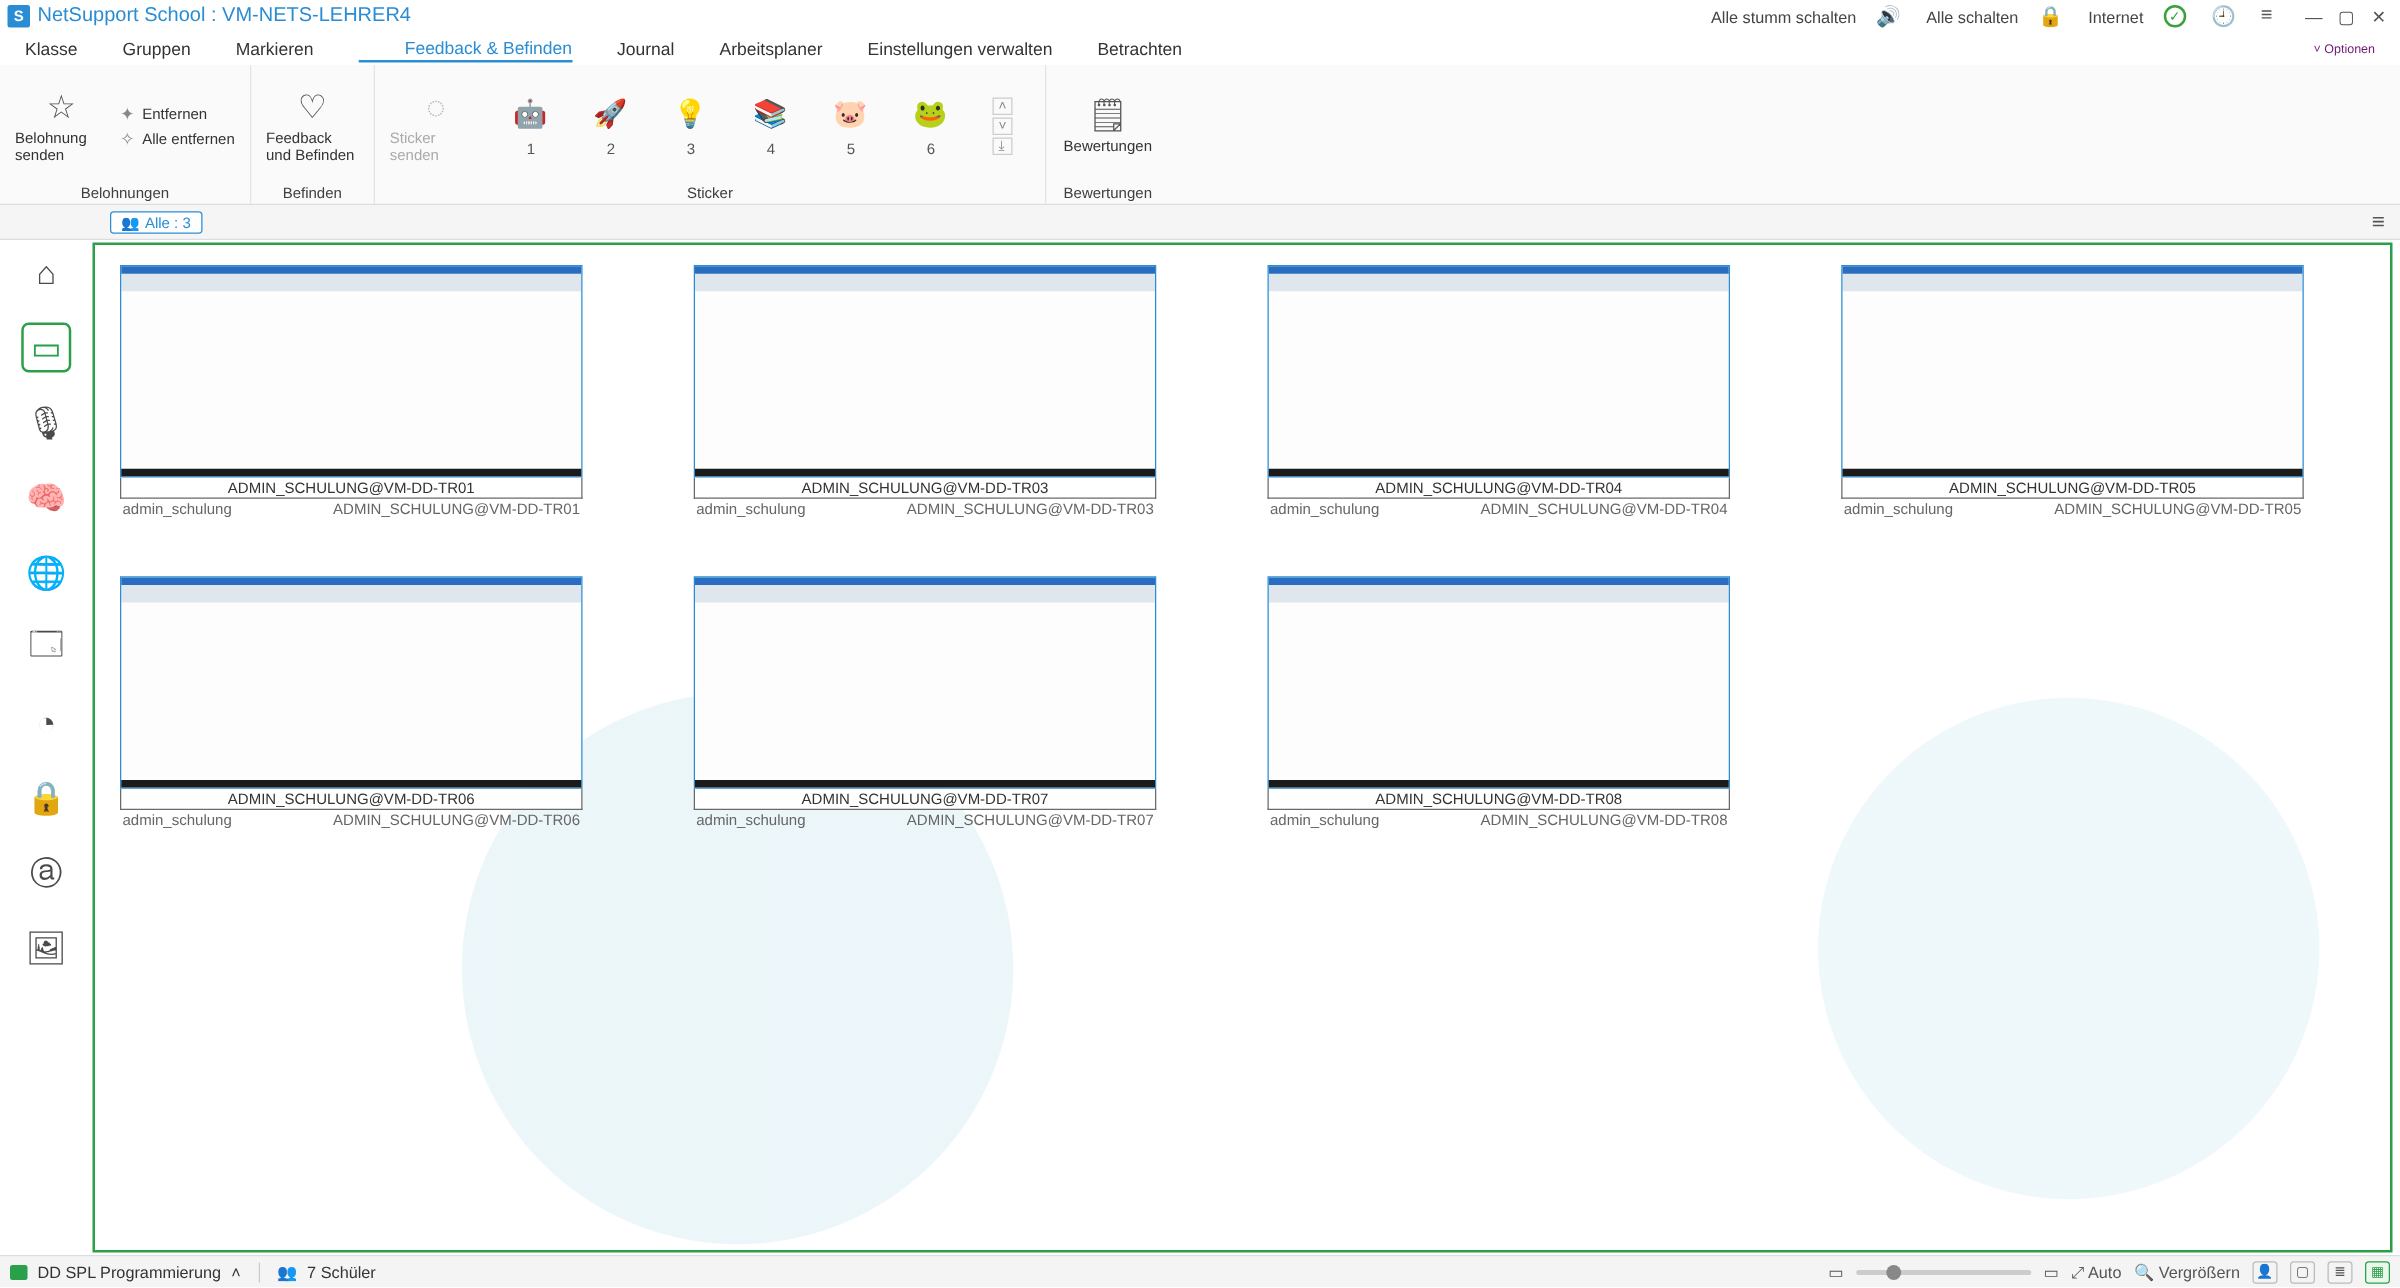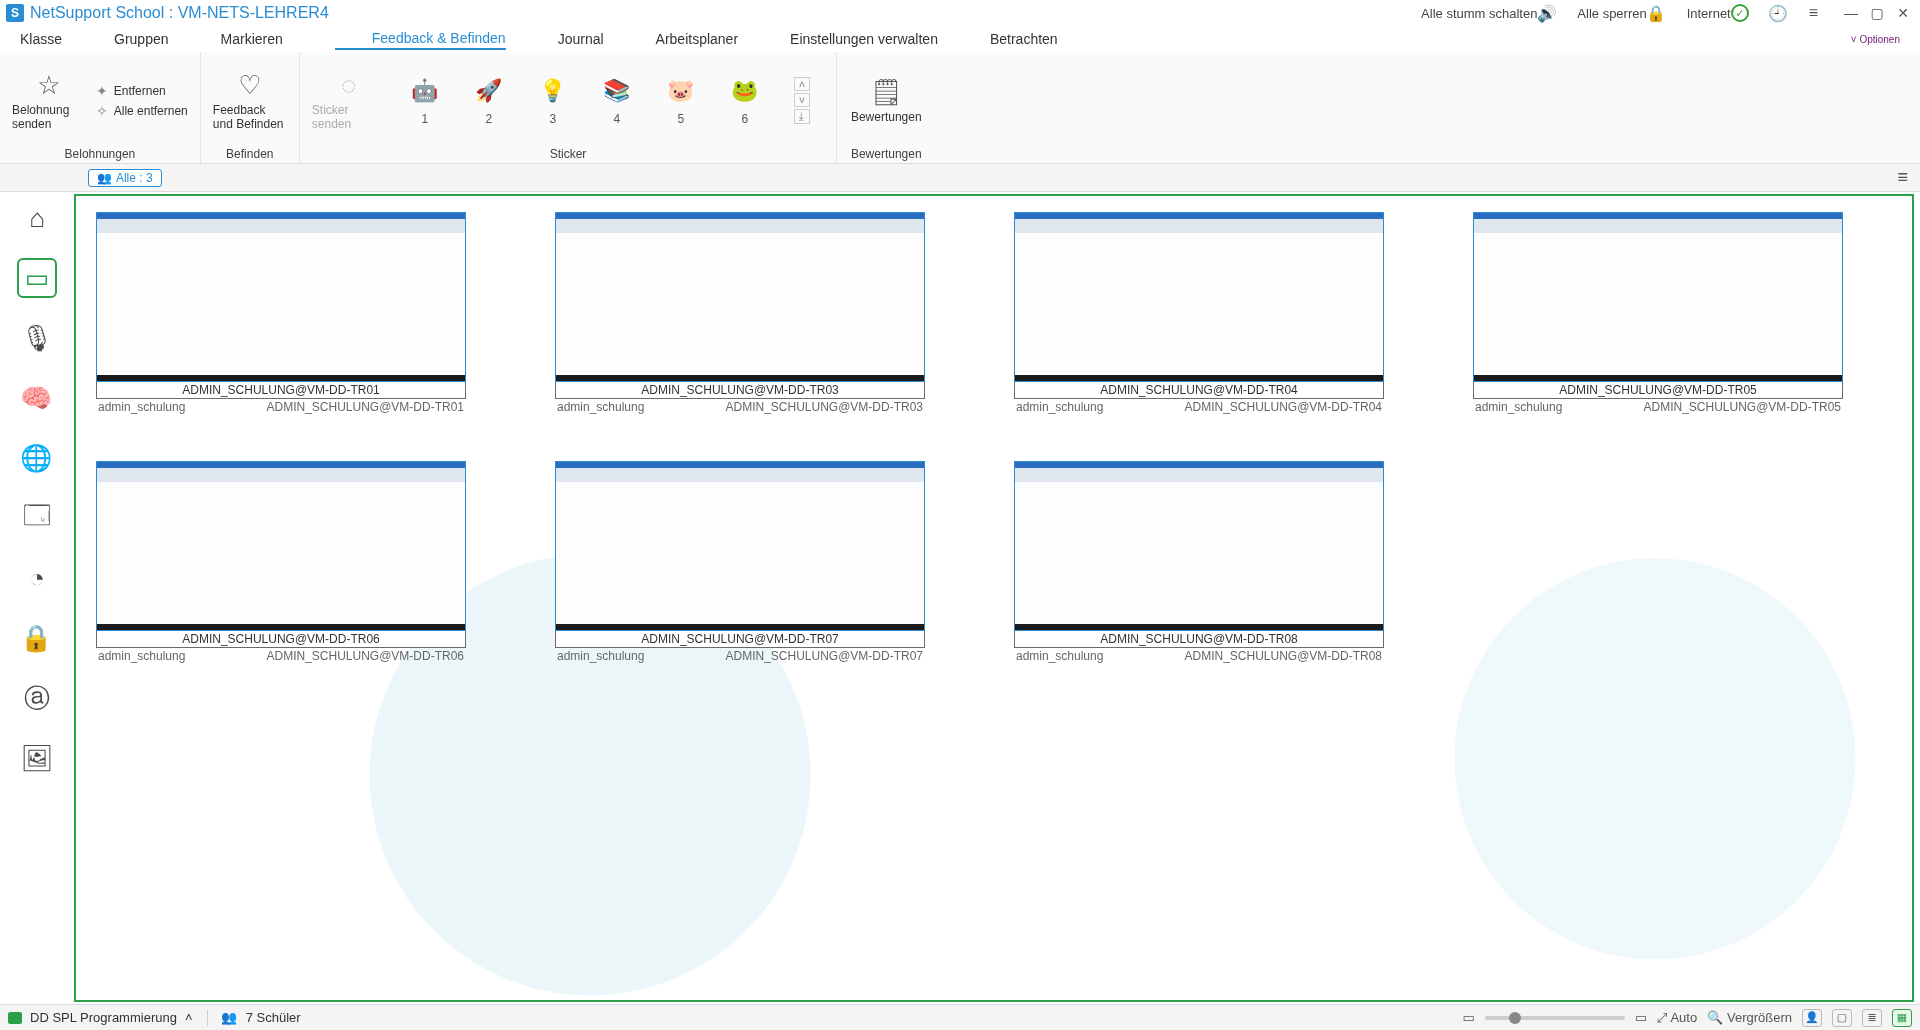--- a/index.html
+++ b/index.html
@@ -3,32 +3,32 @@
 <meta charset="utf-8">
 <style>
 * { margin: 0; padding: 0; box-sizing: border-box; font-family: "Segoe UI", Arial, sans-serif; }
 body { width: 1920px; height: 1030px; background: #fff; overflow: hidden; display: flex; flex-direction: column; font-size: 14px; color: #333; }
 
 
 .titlebar { height: 26px; display: flex; align-items: center; padding: 0 6px; background: #fff; }
 .titlebar .logo { width: 18px; height: 18px; background: #2a8dd4; color: #fff; font-weight: bold; font-size: 12px; display: flex; align-items: center; justify-content: center; border-radius: 2px; margin-right: 6px; }
 .titlebar .title { color: #2a8dd4; font-size: 16px; }
 .titlebar .spacer { flex: 1; }
-.titlebar .act { display: flex; align-items: center; gap: 0; padding: 0 10px; font-size: 13px; color: #444; cursor: pointer; }
+.titlebar .act { display: flex; align-items: center; gap: 16px; padding: 0 10px; font-size: 13px; color: #444; cursor: pointer; }
 .titlebar .ico { font-size: 16px; }
 .ico-speaker { color: #c040d0; }
 .ico-lock { color: #e0a030; }
 .ico-globe-ok { color: #3aa03a; width:18px; height:18px; border:2px solid #3aa03a; border-radius:50%; display:inline-flex; align-items:center; justify-content:center; font-size:11px; }
 .ico-clock { color: #555; }
 .ico-bars { color: #555; }
 .winbtns { display: flex; gap: 4px; margin-left: 12px; }
 .winbtn { width: 22px; height: 20px; display:flex; align-items:center; justify-content:center; color:#555; cursor:pointer; font-size:14px; }
 
 
-.menubar { height: 26px; display: flex; align-items: center; padding: 0 20px; gap: 52px; background:#fff; }
+.menubar { height: 26px; display: flex; align-items: center; padding: 0 20px; gap: 36px; background:#fff; }
 .menubar .mi { font-size: 14px; color:#333; cursor:pointer; padding: 2px 0; }
 .menubar .mi.active { color:#2a8dd4; border-bottom: 2px solid #2a8dd4; padding-left: 37px; }
 .menubar .opt { margin-left: auto; font-size:10px; color:#701a75; cursor:pointer; }
 
 
 .ribbon { height: 112px; background:#fafafa; border-bottom:1px solid #ddd; display:flex; }
 .rgroup { display:flex; flex-direction:column; align-items:center; padding: 4px 12px 2px 12px; border-right:1px solid #e4e4e4; }
 .rgroup .body { flex:1; display:flex; align-items:center; gap:10px; }
 .rgroup .glabel { font-size:12px; color:#404040; padding-top:2px; }
 .rbtn-big { display:flex; flex-direction:column; align-items:center; justify-content:center; width:74px; cursor:pointer; font-size:12px; color:#333; gap:2px; }
@@ -86,21 +86,21 @@
 
 <div class="titlebar">
   <div class="logo">S</div>
   <div class="title">NetSupport School : VM-NETS-LEHRER4</div>
   <div class="spacer"></div>
   <div class="act">
     <span>Alle stumm schalten</span>
     <span class="ico ico-speaker">🔊</span>
   </div>
   <div class="act">
-    <span>Alle sperren</span>
+    <span>Alle schalten</span>
     <span class="ico ico-lock">🔒</span>
   </div>
   <div class="act">
     <span>Internet</span>
     <span class="ico-globe-ok">✓</span>
   </div>
   <div class="act">
       <span class="ico ico-clock">🕘</span>
     </div>
   <div class="act">

